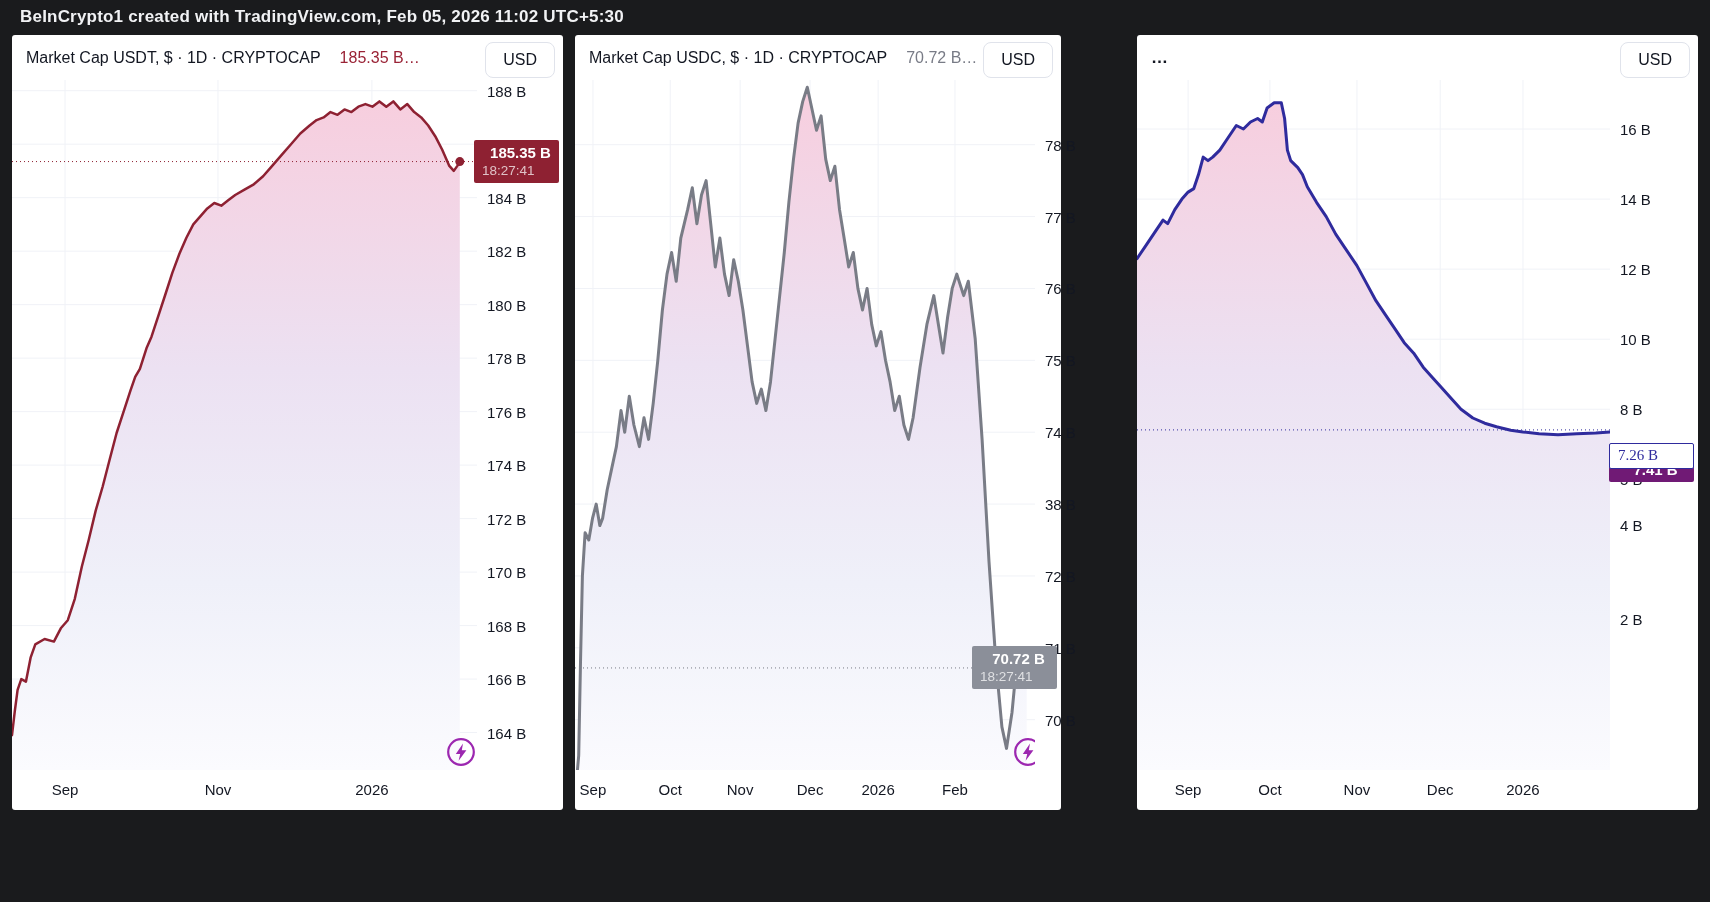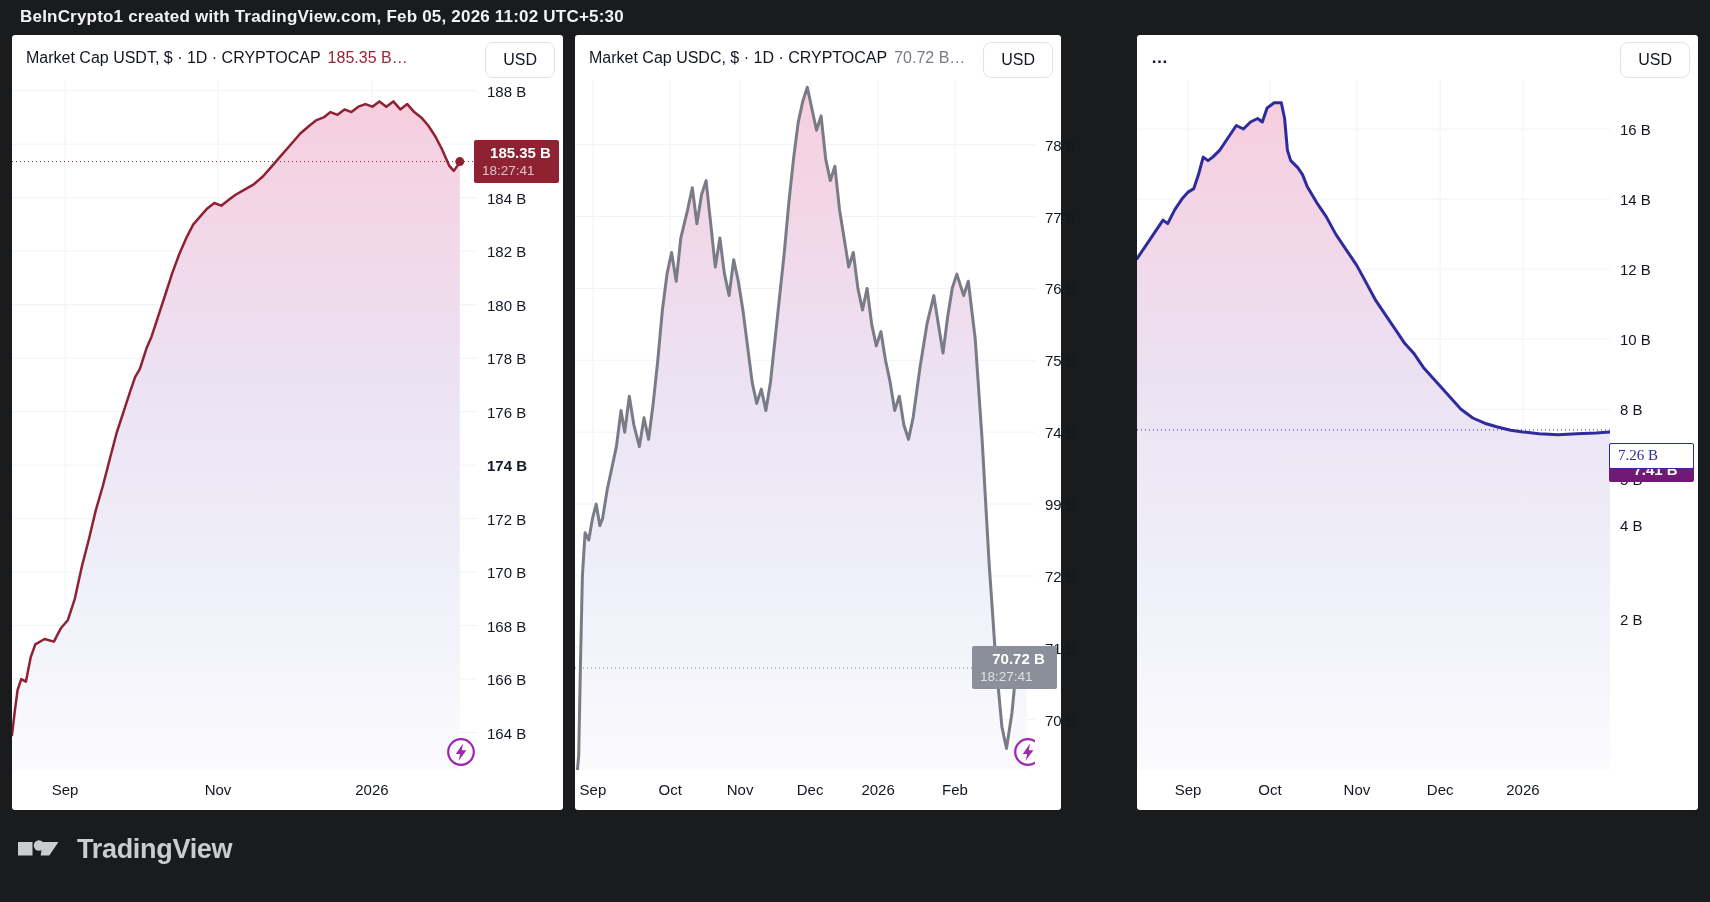--- a/index.html
+++ b/index.html
@@ -9,21 +9,21 @@
 
   .top-bar { position:absolute; left:0; top:0; width:100%; height:51px; }
   .top-bar .attr { position:absolute; left:20px; top:0; line-height:34px; font-size:17px;
     font-weight:700; color:#f1f2f4; letter-spacing:.2px; }
 
   .panel { position:absolute; top:35px; height:775px; background:#ffffff; border-radius:3px; }
   .panel-0 { left:12px;   width:551px; }
   .panel-1 { left:575px;  width:486px; }
   .panel-2 { left:1137px; width:561px; }
 
-  .header { position:absolute; left:14px; top:0; height:46px; display:flex; align-items:center; gap:7px; z-index:5; }
+  .header { position:absolute; left:14px; top:0; height:46px; display:flex; align-items:center; gap:19px; z-index:5; }
   .title { font-size:16px; color:#131722; font-weight:400; white-space:nowrap; }
   .title.ellipsis { font-weight:700; font-size:17px; letter-spacing:1px; }
   .value-preview { font-size:16px; font-weight:400; white-space:nowrap; }
   .panel-0 .value-preview { color:#9a2336; }
   .panel-1 .value-preview { color:#787b86; }
 
   .usd-btn { position:absolute; top:7px; right:8px; height:36px; padding:0 17px; background:#fff;
     border:1px solid #e0e3eb; border-radius:8px; font-size:16px; color:#131722; z-index:6;
     display:flex; align-items:center; font-family:inherit; cursor:pointer; }
 
@@ -113,21 +113,21 @@
       </svg>
     </div>
     <div class="y-axis">
         <span class="y-label" style="top: 10.6977px;">188 B</span>
         <span class="y-label" style="top: 64.186px;">186 B</span>
         <span class="y-label" style="top: 117.674px;">184 B</span>
         <span class="y-label" style="top: 171.163px;">182 B</span>
         <span class="y-label" style="top: 224.651px;">180 B</span>
         <span class="y-label" style="top: 278.14px;">178 B</span>
         <span class="y-label" style="top: 331.628px;">176 B</span>
-        <span class="y-label" style="top: 385.116px; font-weight: bold;">174 B</span>
+        <span class="y-label" style="top: 385.116px;">174 B</span>
         <span class="y-label" style="top: 438.605px;">172 B</span>
         <span class="y-label" style="top: 492.093px;">170 B</span>
         <span class="y-label" style="top: 545.581px;">168 B</span>
         <span class="y-label" style="top: 599.07px;">166 B</span>
         <span class="y-label" style="top: 652.558px;">164 B</span>
       </div>
     <div class="date-row">
         <span class="x-label" style="left: 53.01px;">Sep</span>
         <span class="x-label" style="left: 205.995px;">Nov</span>
         <span class="x-label" style="left: 359.91px;">2026</span>
@@ -177,21 +177,21 @@
         <circle cx="15" cy="15" r="12.8" fill="none" stroke="#9c27b0" stroke-width="2.2"></circle>
         <path d="M17 6.5 L9.8 17 h4.4 L12.6 23.8 L20.4 13.2 h-4.6 Z" fill="#9c27b0"></path>
       </svg>
     </div>
     <div class="y-axis">
         <span class="y-label" style="top: 64.6875px;">78 B</span>
         <span class="y-label" style="top: 136.562px;">77 B</span>
         <span class="y-label" style="top: 208.438px;">76 B</span>
         <span class="y-label" style="top: 280.312px;">75 B</span>
         <span class="y-label" style="top: 352.188px;">74 B</span>
-        <span class="y-label" style="top: 424.062px;">99 B</span>
+        <span class="y-label" style="top: 424.062px;">38 B</span>
         <span class="y-label" style="top: 495.938px;">72 B</span>
         <span class="y-label" style="top: 567.812px;">71 B</span>
         <span class="y-label" style="top: 639.687px;">70 B</span>
       </div>
     <div class="date-row">
         <span class="x-label" style="left: 17.94px;">Sep</span>
         <span class="x-label" style="left: 95.22px;">Oct</span>
         <span class="x-label" style="left: 165.14px;">Nov</span>
         <span class="x-label" style="left: 235.06px;">Dec</span>
         <span class="x-label" style="left: 303.14px;">2026</span>
@@ -254,22 +254,14 @@
         <span class="x-label" style="left: 385.968px;">2026</span>
       </div>
     <div class="price-badge single" style="background: #701a75; top: 375px; margin-top: 48px;">
       <div class="pb-value">7.41 B</div>
     </div>
     <div class="price-badge-secondary" style="border: 1px solid rgb(47, 43, 157); color: rgb(47, 43, 157); top: 407.904px;">
       <div class="pb-value">7.26 B</div>
     </div>
   </div>
 
-  <div class="footer-logo">
-    <svg width="46" height="32" viewBox="0 0 46 32">
-      <rect x="0" y="9" width="14.5" height="13.5" fill="#cbccd1"></rect>
-      <circle cx="21" cy="12.5" r="5.2" fill="#cbccd1"></circle>
-      <path d="M25 9 h15.5 l-9.3 13.5 h-8.6 Z" fill="#cbccd1"></path>
-    </svg>
-    <span class="brand">TradingView</span>
-  </div>
 
 </div>
 
 </body></html>

